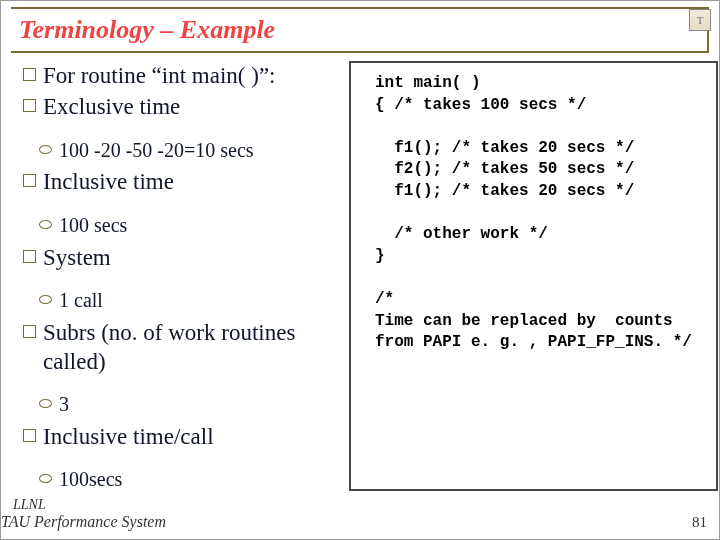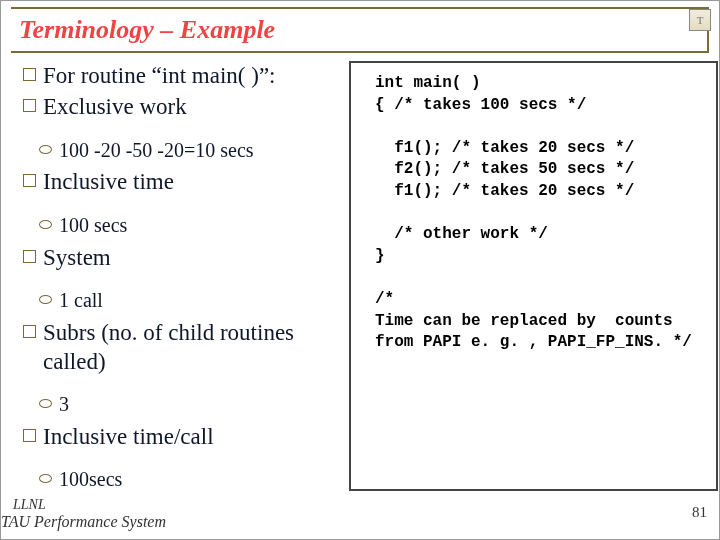--- a/index.html
+++ b/index.html
@@ -103,21 +103,21 @@
     font-size: 14px;
     text-align: right;
   }
   .footer-center {
     text-align: left;
     font-style: italic;
   }
   .footer-right {
     position: absolute;
     right: 12px;
-    bottom: 10px;
+    bottom: 0;
     font-size: 15px;
   }
 </style>
 </head>
 <body>
 
 <div class="header-wrap">
   <div class="header-bar">
     <span class="header-title">Terminology – Example</span>
   </div>
@@ -127,21 +127,21 @@
 <div class="content">
   <div class="left">
 
     <div class="item">
       <span class="box"></span>
       <span>For routine “int main( )”:</span>
     </div>
 
     <div class="item">
       <span class="box"></span>
-      <span>Exclusive work</span>
+      <span>Exclusive time</span>
     </div>
     <div class="sub">
       <span class="oval"></span>
       <span>100 -20 -50 -20=10 secs</span>
     </div>
 
     <div class="item">
       <span class="box"></span>
       <span>Inclusive time</span>
     </div>
@@ -154,21 +154,21 @@
       <span class="box"></span>
       <span>System</span>
     </div>
     <div class="sub">
       <span class="oval"></span>
       <span>1 call</span>
     </div>
 
     <div class="item">
       <span class="box"></span>
-      <span>Subrs (no. of child routines called)</span>
+      <span>Subrs (no. of work routines called)</span>
     </div>
     <div class="sub">
       <span class="oval"></span>
       <span>3</span>
     </div>
 
     <div class="item">
       <span class="box"></span>
       <span>Inclusive time/call</span>
     </div>

